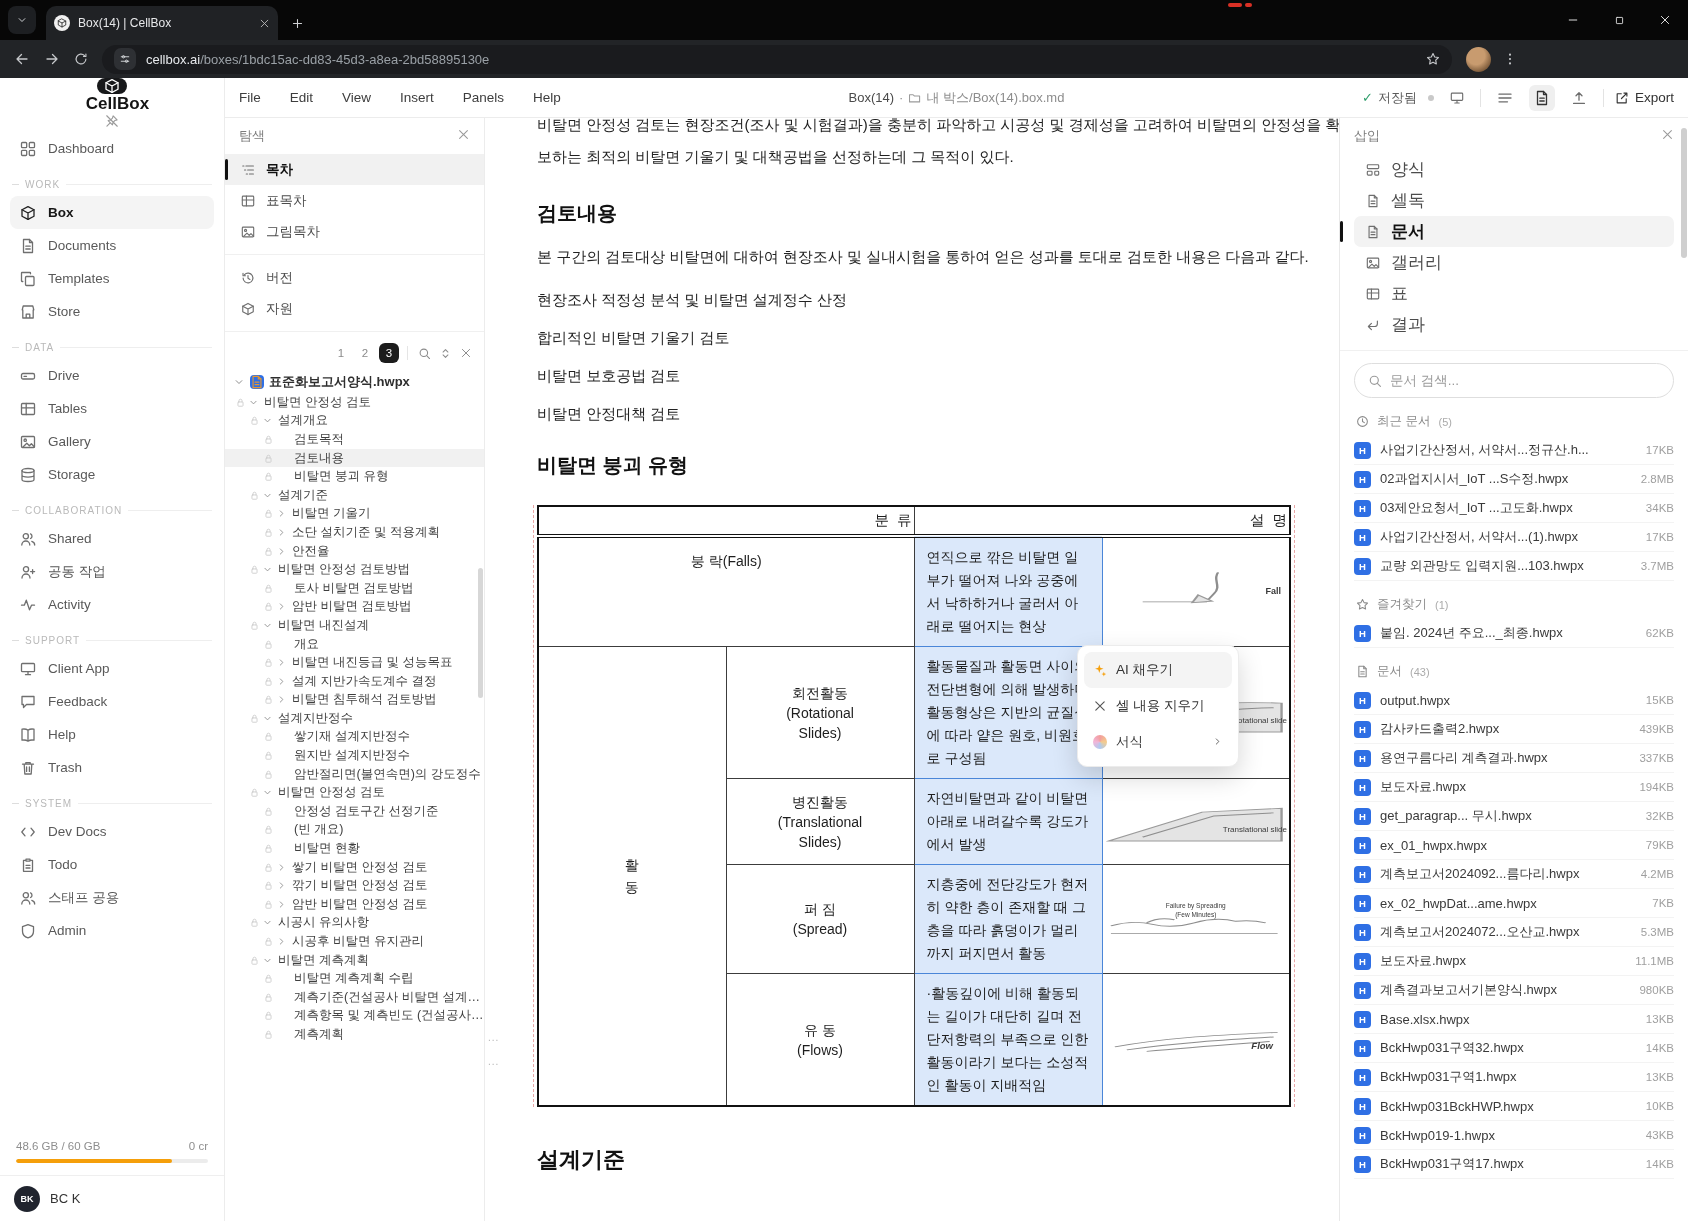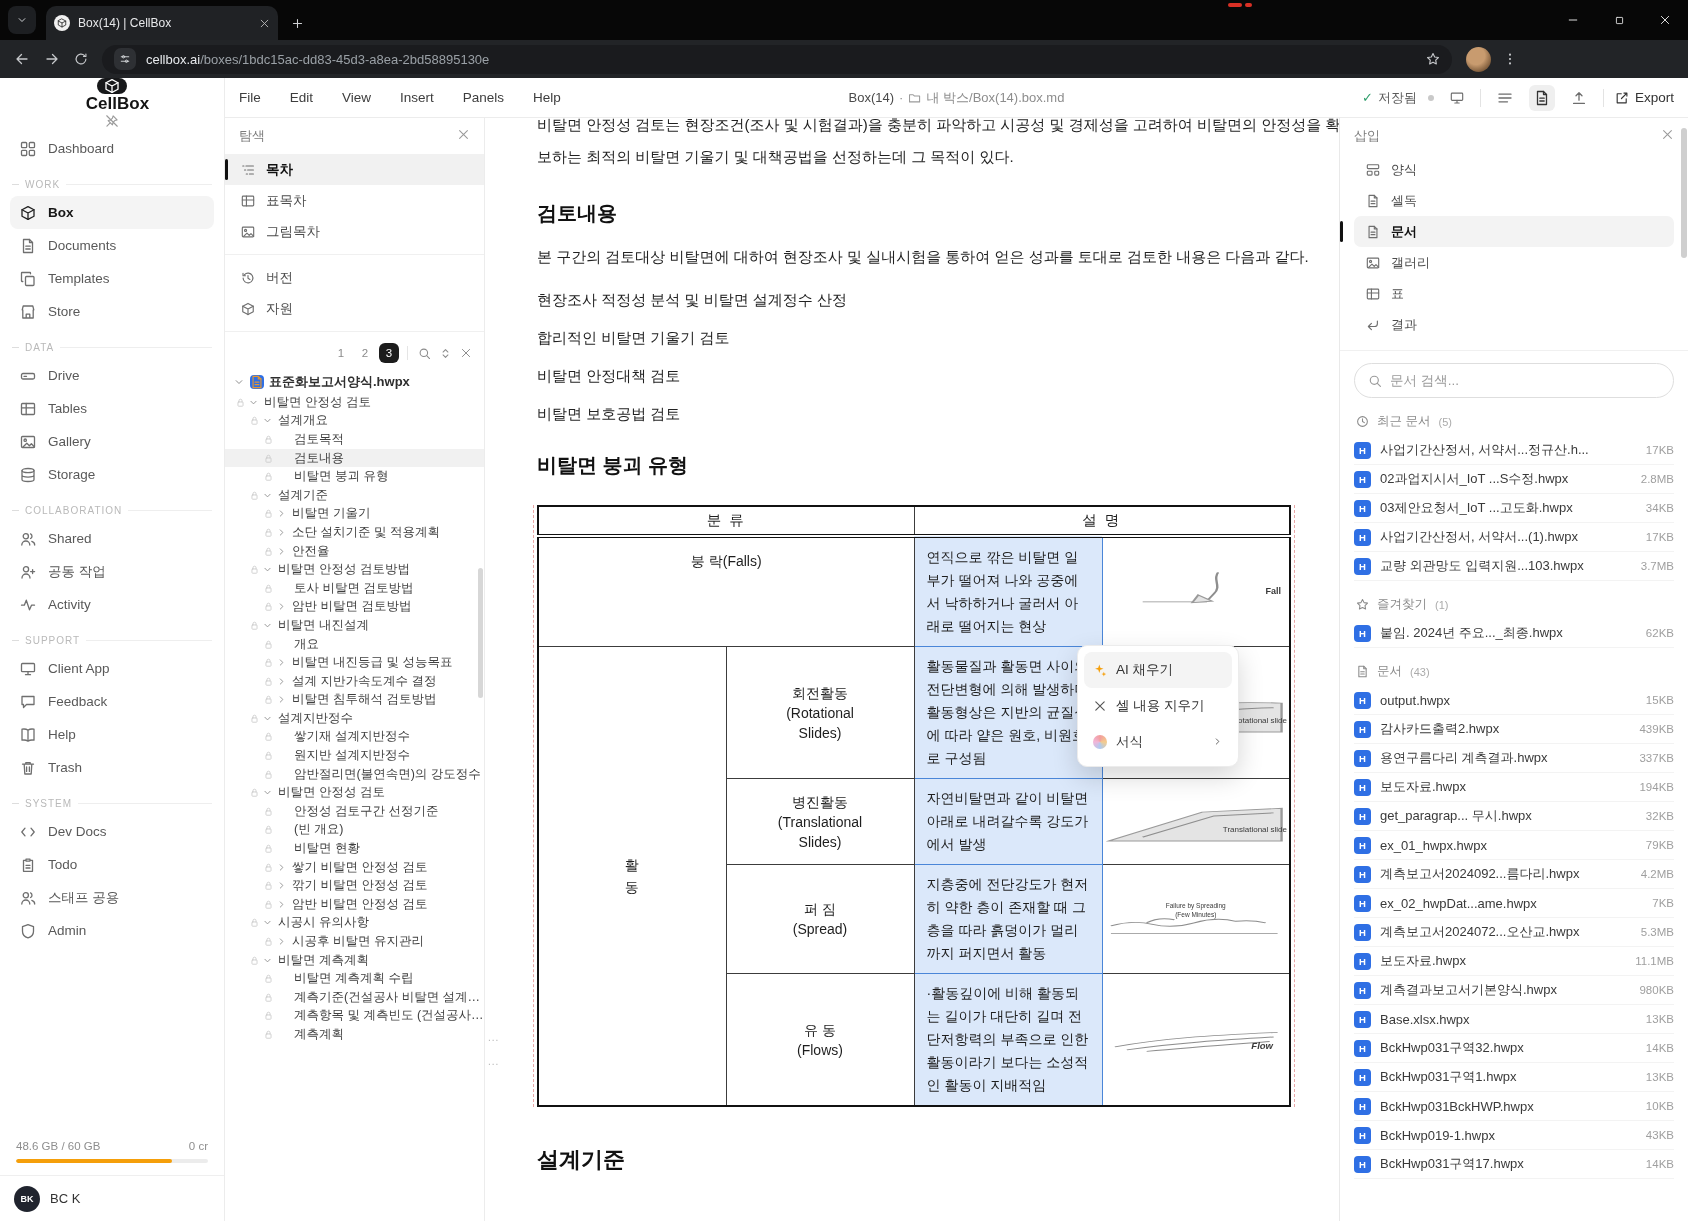--- a/index.html
+++ b/index.html
@@ -100,21 +100,21 @@
   .p-after { margin-top:14px; }
   .line-item { font-size:15px; color:#222; margin-top:16px; line-height:22px; }
   .mh-fail { margin-top:33px; }
   h1.mh1 { font-size:22px; color:#111; margin-top:38px; }
 
   .tablewrap { position:relative; margin-top:26px; width:754px; }
   .guide { position:absolute; top:0; bottom:0; width:0; border-left:1px dashed #e9a6a6; }
   table.stb { border-collapse:collapse; width:754px; table-layout:fixed; background:#fff; }
   table.stb td { border:1px solid #3c3c3c; font-size:14px; color:#1e1e1e; vertical-align:middle; }
   table.stb { border:2px solid #111; }
-  tr.thead td { height:30px; text-align:center; font-size:14.5px; border-bottom:4px double #111; letter-spacing:2px; }
+  tr.thead td { height:30px; text-align:right; font-size:14.5px; border-bottom:4px double #111; letter-spacing:2px; }
   td.grp { width:34px; text-align:center; white-space:pre-line; line-height:22px; letter-spacing:1px; }
   td.cls { width:121px; text-align:center; white-space:pre-line; line-height:20px; padding:4px 2px; }
   td.cls.toprow { vertical-align:top; padding-top:13px; }
   td.desc { width:497px; padding:8px 12px; line-height:23px; white-space:pre-line; vertical-align:top; }
   td.desc.sel { background:#dbe8fa; border:1.6px solid #4a86d8; }
   td.imgc { width:102px; padding:0; position:relative; height:100%; }
   .sketch { position:relative; width:100%; height:100%; min-height:44px; }
   .sketch svg { position:absolute; inset:0; width:100%; height:100%; }
   .sketch svg path, .sketch svg rect { stroke:#8e8e8e; stroke-width:1.2; fill:none; }
   .sketch svg .fl { fill:#e4e4e4; stroke:#9a9a9a; }
@@ -129,21 +129,21 @@
   .ctx-item.hl { background:#f4f4f4; }
   .ctx-item .ic { color:#555; }
   .ctx-item .sub { margin-left:auto; color:#9a9a9a; }
   .palette { width:14px; height:14px; border-radius:50%; background:conic-gradient(#f08c8c,#f2c379,#9fc1ef,#efa9d2,#f08c8c); opacity:.85; }
   .gutter-dots { position:absolute; left:3px; font-size:10px; color:#b5b5b5; letter-spacing:1px; }
 
   
   .insert { position:absolute; right:0; top:118px; bottom:0; width:349px; background:#fff; border-left:1px solid #e9e9e9; overflow:hidden; padding:0 14px; }
   .ins-head { height:36px; display:flex; align-items:center; justify-content:space-between; font-size:13px; color:#7c7c7c; }
   .ins-head .ic { color:#9a9a9a; }
-  .ins-item { position:relative; height:31px; display:flex; align-items:center; gap:11px; padding:0 12px; border-radius:7px; font-size:13px; color:#4c4c4c; }
+  .ins-item { position:relative; height:31px; display:flex; align-items:center; gap:11px; padding:0 12px; border-radius:7px; font-size:17px; color:#4c4c4c; }
   .ins-item .ic { color:#6f6f6f; }
   .ins-item.active { background:#f3f3f3; font-weight:bold; color:#111; }
   .ins-item.active::before { content:""; position:absolute; left:-14px; top:5px; bottom:5px; width:3px; background:#111; border-radius:2px; }
   .ins-div { height:1px; background:#f0f0f0; margin:10px -14px; }
   .searchbox { margin-top:12px; height:35px; border:1px solid #dedede; border-radius:18px; display:flex; align-items:center; gap:8px; padding:0 13px; color:#9b9b9b; font-size:13.5px; }
   .sec-row { display:flex; align-items:center; gap:8px; font-size:12.5px; color:#8a8a8a; margin:15px 2px 6px; }
   .sec-row .cnt { font-size:11px; color:#ababab; }
   .file-row { height:29px; display:flex; align-items:center; gap:9px; border-bottom:1px solid #f3f3f3; }
   .hwp { flex:none; width:17px; height:17px; border-radius:4px; background:#2f6fe4; color:#fff; font-size:9.5px; font-weight:bold; display:flex; align-items:center; justify-content:center; }
   .fname { flex:1; font-size:13px; color:#3a3a3a; white-space:nowrap; overflow:hidden; text-overflow:ellipsis; }
@@ -1094,22 +1094,22 @@
     <div class="exp-thumb"></div>
   </div>
 
   <div class="main">
     <p class="body p-top">비탈면 안정성 검토는 현장조건(조사 및 시험결과)을 충분히 파악하고 시공성 및 경제성을 고려하여 비탈면의 안정성을 확보하는 최적의 비탈면 기울기 및 대책공법을 선정하는데 그 목적이 있다.</p>
     <h2 class="mh">검토내용</h2>
     <p class="body p-after">본 구간의 검토대상 비탈면에 대하여 현장조사 및 실내시험을 통하여 얻은 성과를 토대로 검토한 내용은 다음과 같다.</p>
     <div id="list-lines">
         <p class="line-item">현장조사 적정성 분석 및 비탈면 설계정수 산정</p>
         <p class="line-item">합리적인 비탈면 기울기 검토</p>
+        <p class="line-item">비탈면 보호공법 검토</p>
         <p class="line-item">비탈면 안정대책 검토</p>
-        <p class="line-item">비탈면 보호공법 검토</p>
       </div>
     <h2 class="mh mh-fail">비탈면 붕괴 유형</h2>
 
     <div class="tablewrap">
       <span class="guide" style="left:-4px"></span>
       <span class="guide" style="right:-4px"></span>
       <table class="stb">
         <tbody id="table-body">
             <tr class="thead">
               <td colspan="2">분 류</td>

